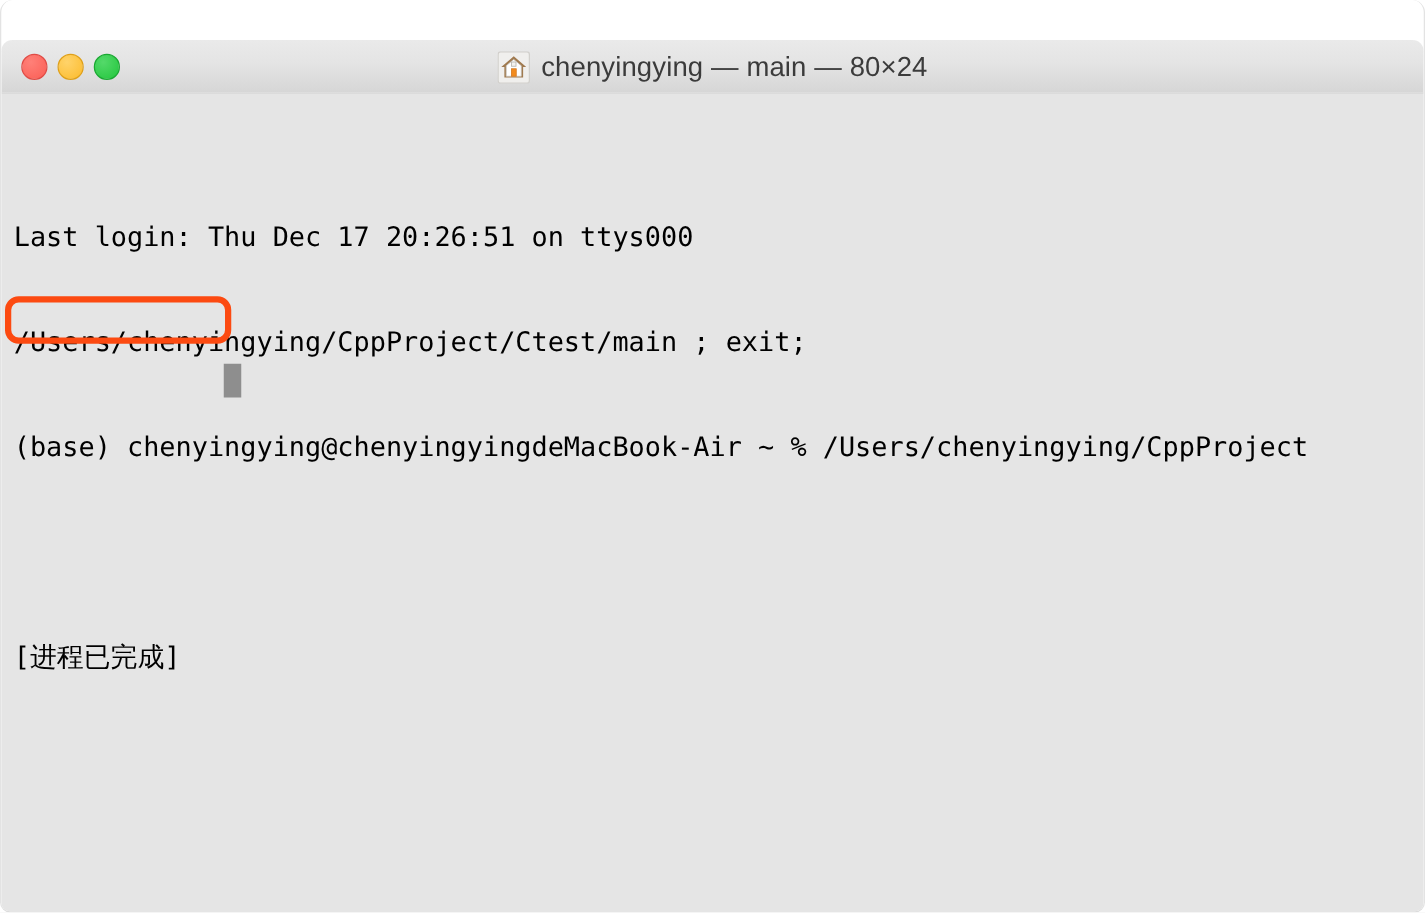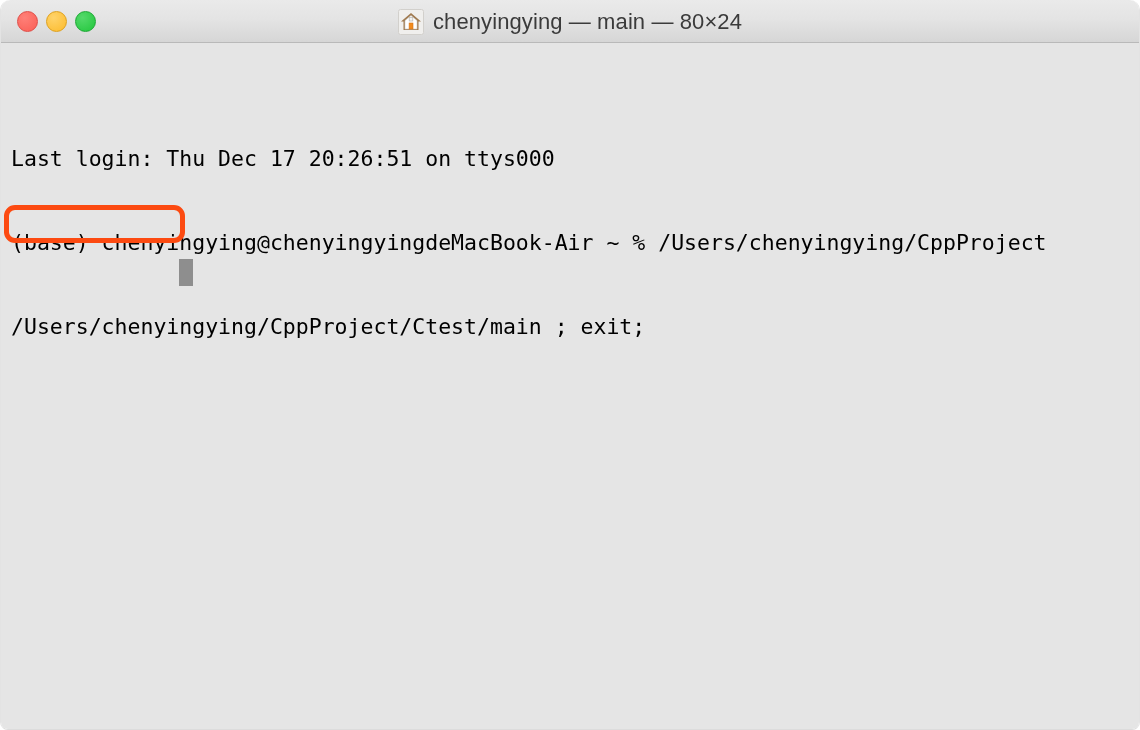--- a/index.html
+++ b/index.html
@@ -31,20 +31,21 @@
   .titlebar {
     position: relative;
     height: 43px;
     background: linear-gradient(to bottom, #eaeaea 0%, #e4e4e4 45%, #d6d6d6 100%);
     border-bottom: 1px solid #b9b9b9;
     border-radius: 9px 9px 0 0;
     box-sizing: border-box;
     display: flex;
     align-items: center;
     user-select: none;
+    margin-top: 32px;
   }
 
   .traffic-lights {
     position: absolute;
     left: 16px;
     top: 0;
     height: 43px;
     display: flex;
     align-items: center;
     gap: 8px;
@@ -154,23 +155,24 @@
       </span>
       <span class="title-text">chenyingying — main — 80×24</span>
     </div>
 
   </div>
 
   <div class="terminal">
 
     <div class="term-text">
       <div class="term-line">Last login: Thu Dec 17 20:26:51 on ttys000</div>
+      <div class="term-line">/Users/chenyingying/CppProject/Ctest/main ; exit;</div>
       <div class="term-line">(base) chenyingying@chenyingyingdeMacBook-Air ~ % /Users/chenyingying/CppProject</div>
-      <div class="term-line">/Users/chenyingying/CppProject/Ctest/main ; exit;</div>
       <div class="term-line"></div>
+      <div class="term-line">[进程已完成]</div>
     </div>
 
     <div class="cursor-block"></div>
 
     <div class="annotation-box"></div>
 
   </div>
 
 </div>
 

